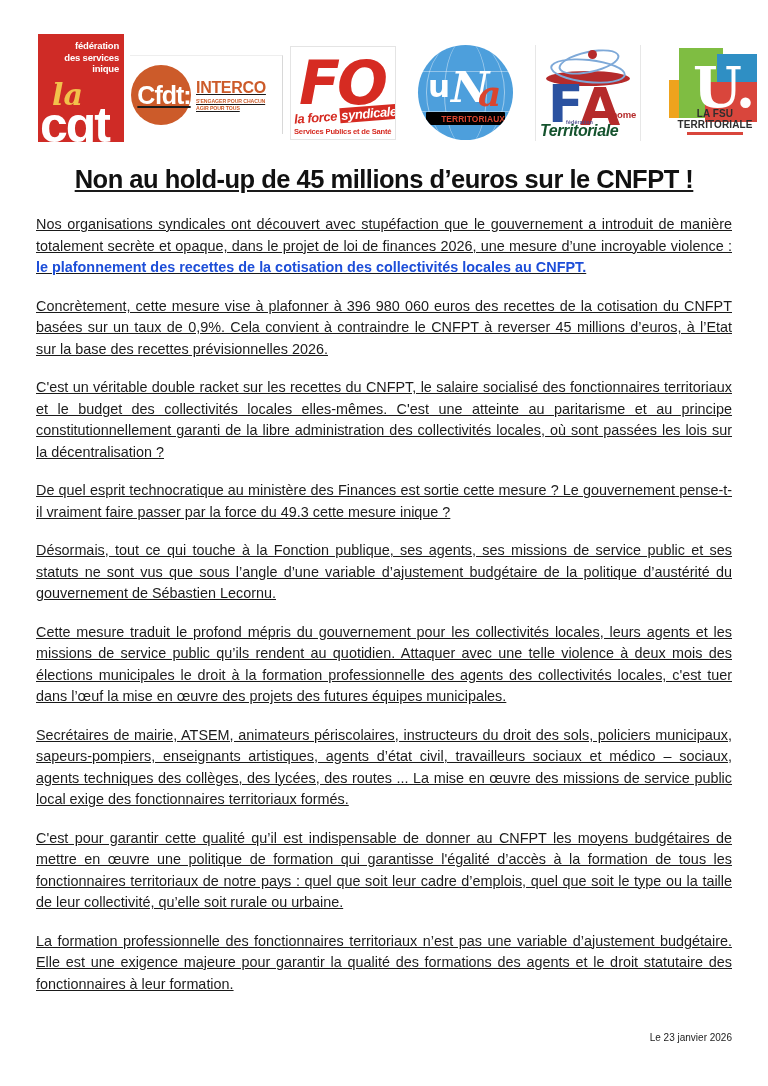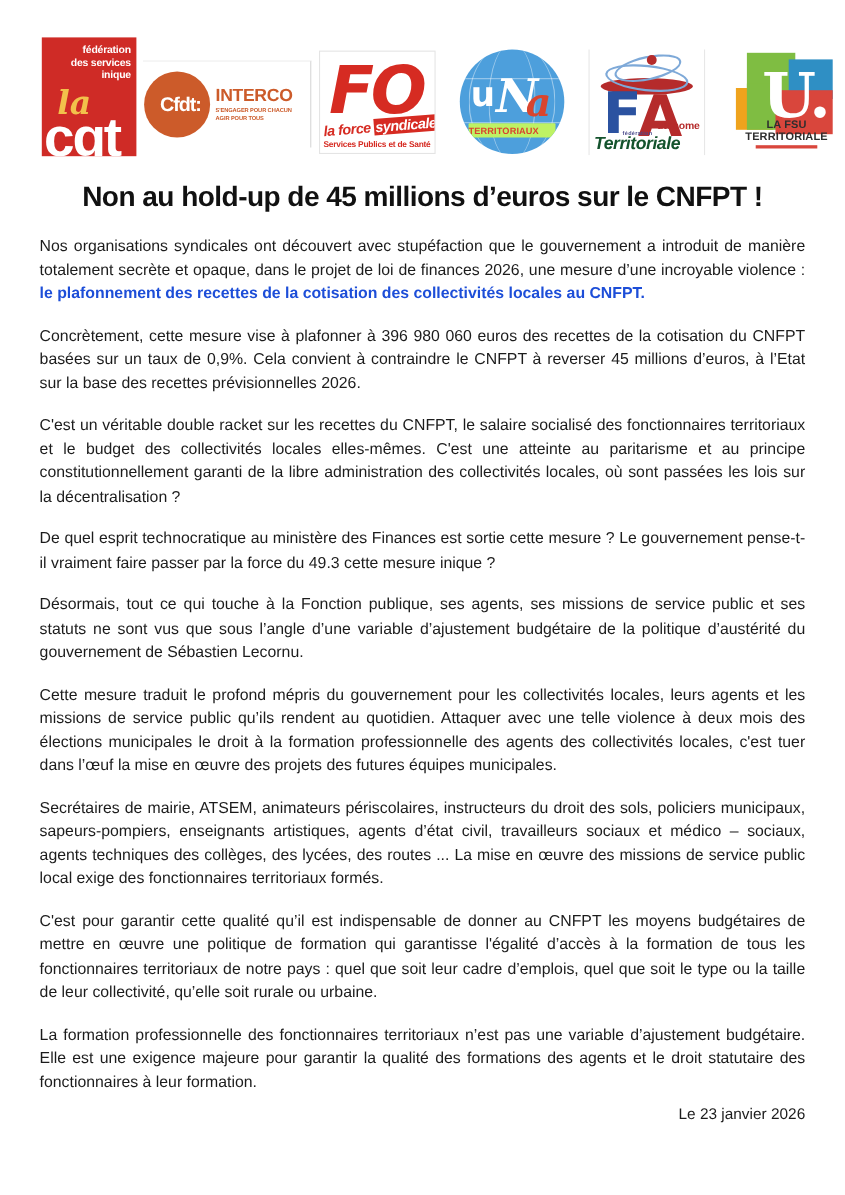--- a/index.html
+++ b/index.html
@@ -17,20 +17,21 @@
     position: relative;
   }
 
   .page {
     width: 768px;
     height: 1064px;
     box-sizing: border-box;
     padding: 0;
     position: relative;
     background: #fff;
+    text-decoration: underline;
   }
 
   
   .logo-bar {
     display: flex;
     align-items: flex-end;
     justify-content: flex-start;
     gap: 0px;
     padding: 26px 26px 0 38px;
     height: 116px;
@@ -103,21 +104,21 @@
     background: #CC5B2A;
     display: flex;
     align-items: center;
     justify-content: center;
     flex: none;
     margin-left: 1px;
   }
   .cfdt-circle span {
     color: #ffffff;
     font-weight: bold;
-    font-size: 18px;
+    font-size: 25px;
     letter-spacing: -1px;
     transform: translateX(3px);
   }
   .cfdt-right {
     margin-left: 5px;
     width: 80px;
   }
   .cfdt-interco {
     color: #CC5B2A;
     font-weight: bold;
@@ -239,23 +240,23 @@
     font-weight: bold;
     font-style: italic;
     font-size: 36px;
     line-height: 36px;
     font-family: "DejaVu Serif", serif;
   }
   .unsa-terr {
     position: absolute;
     left: 8px; right: 8px;
     bottom: 15px;
-    background: #bef264;
+    background: #000000;
     color: #D9452F;
-    text-align: left;
+    text-align: right;
     font-weight: bold;
     font-size: 8.4px;
     letter-spacing: 0.1px;
     padding: 1.5px 0;
     border-radius: 1px;
   }
 
   
   .logo-fa {
     width: 104px;
@@ -410,22 +411,22 @@
     font-size: 15.5px;
     line-height: 23px;
     text-align: left;
     color: #000;
     margin-top: 24px;
   }
 
   .date-line {
     position: absolute;
     right: 36px;
-    bottom: 44px;
-    font-size: 14px;
+    bottom: 21px;
+    font-size: 10px;
     color: #1c1c1c;
   }
 </style>
 </head>
 <body>
 
 <div class="page">
 
   <div class="logo-bar">
 

